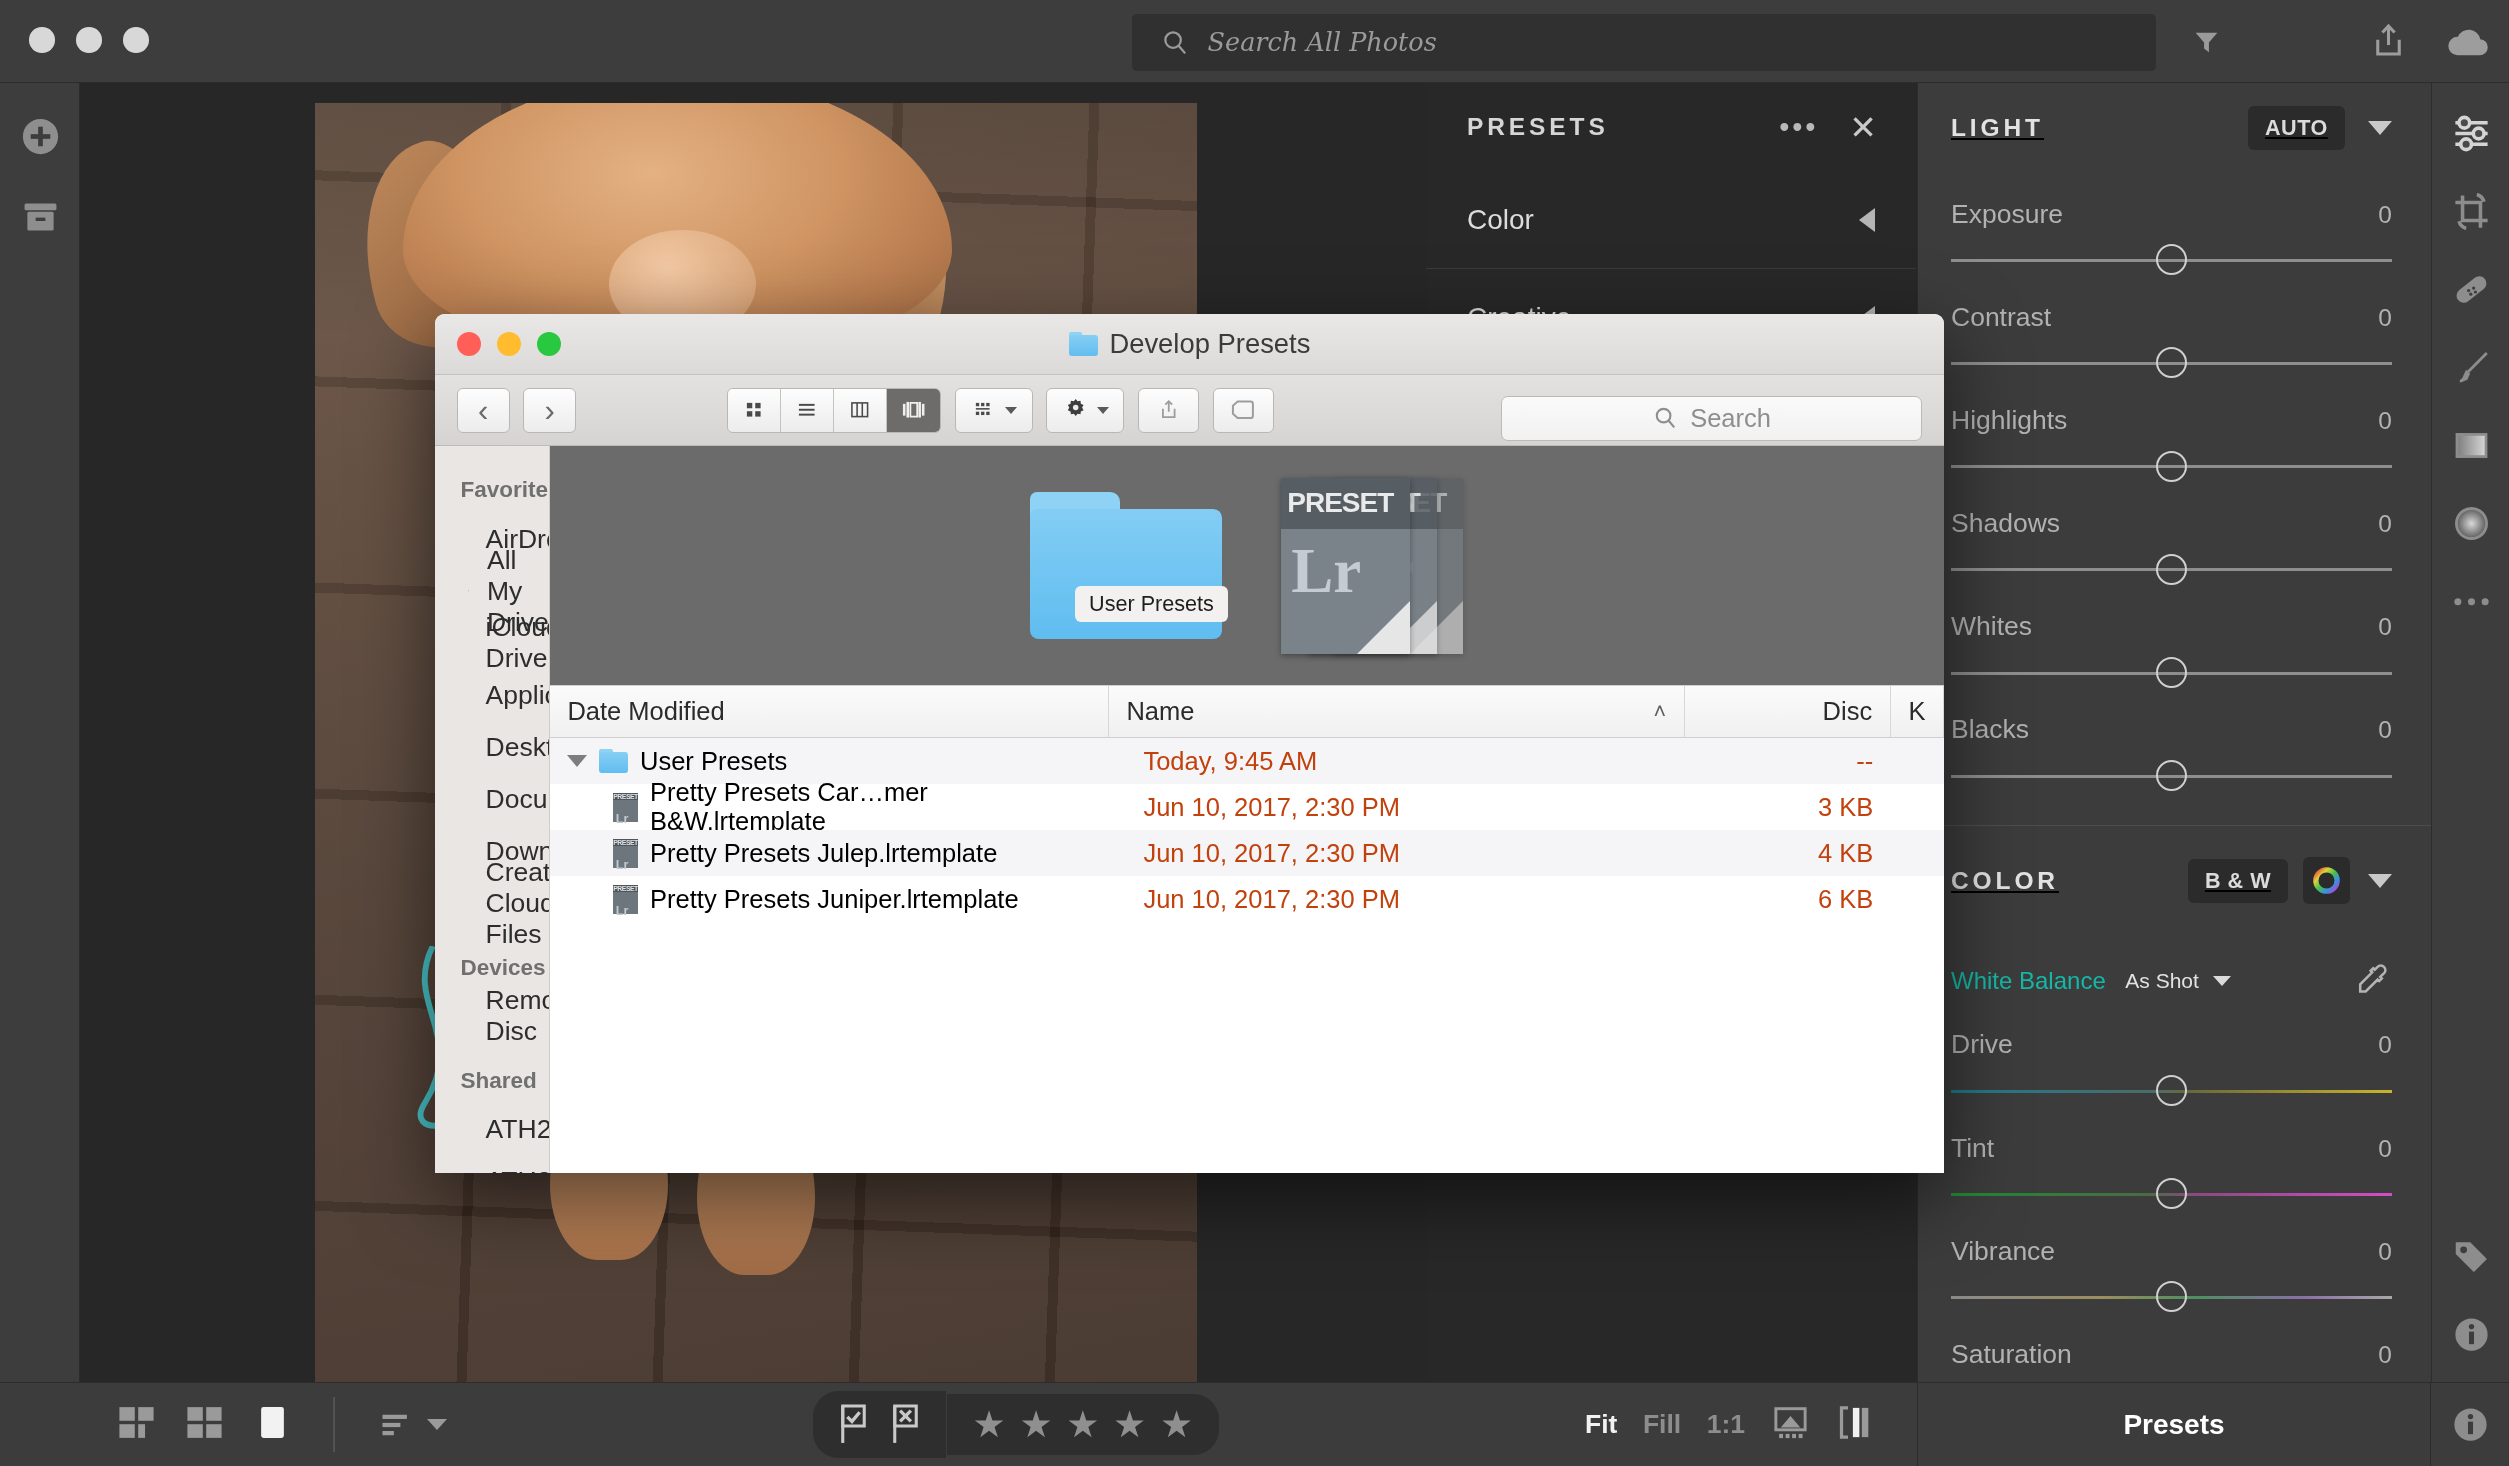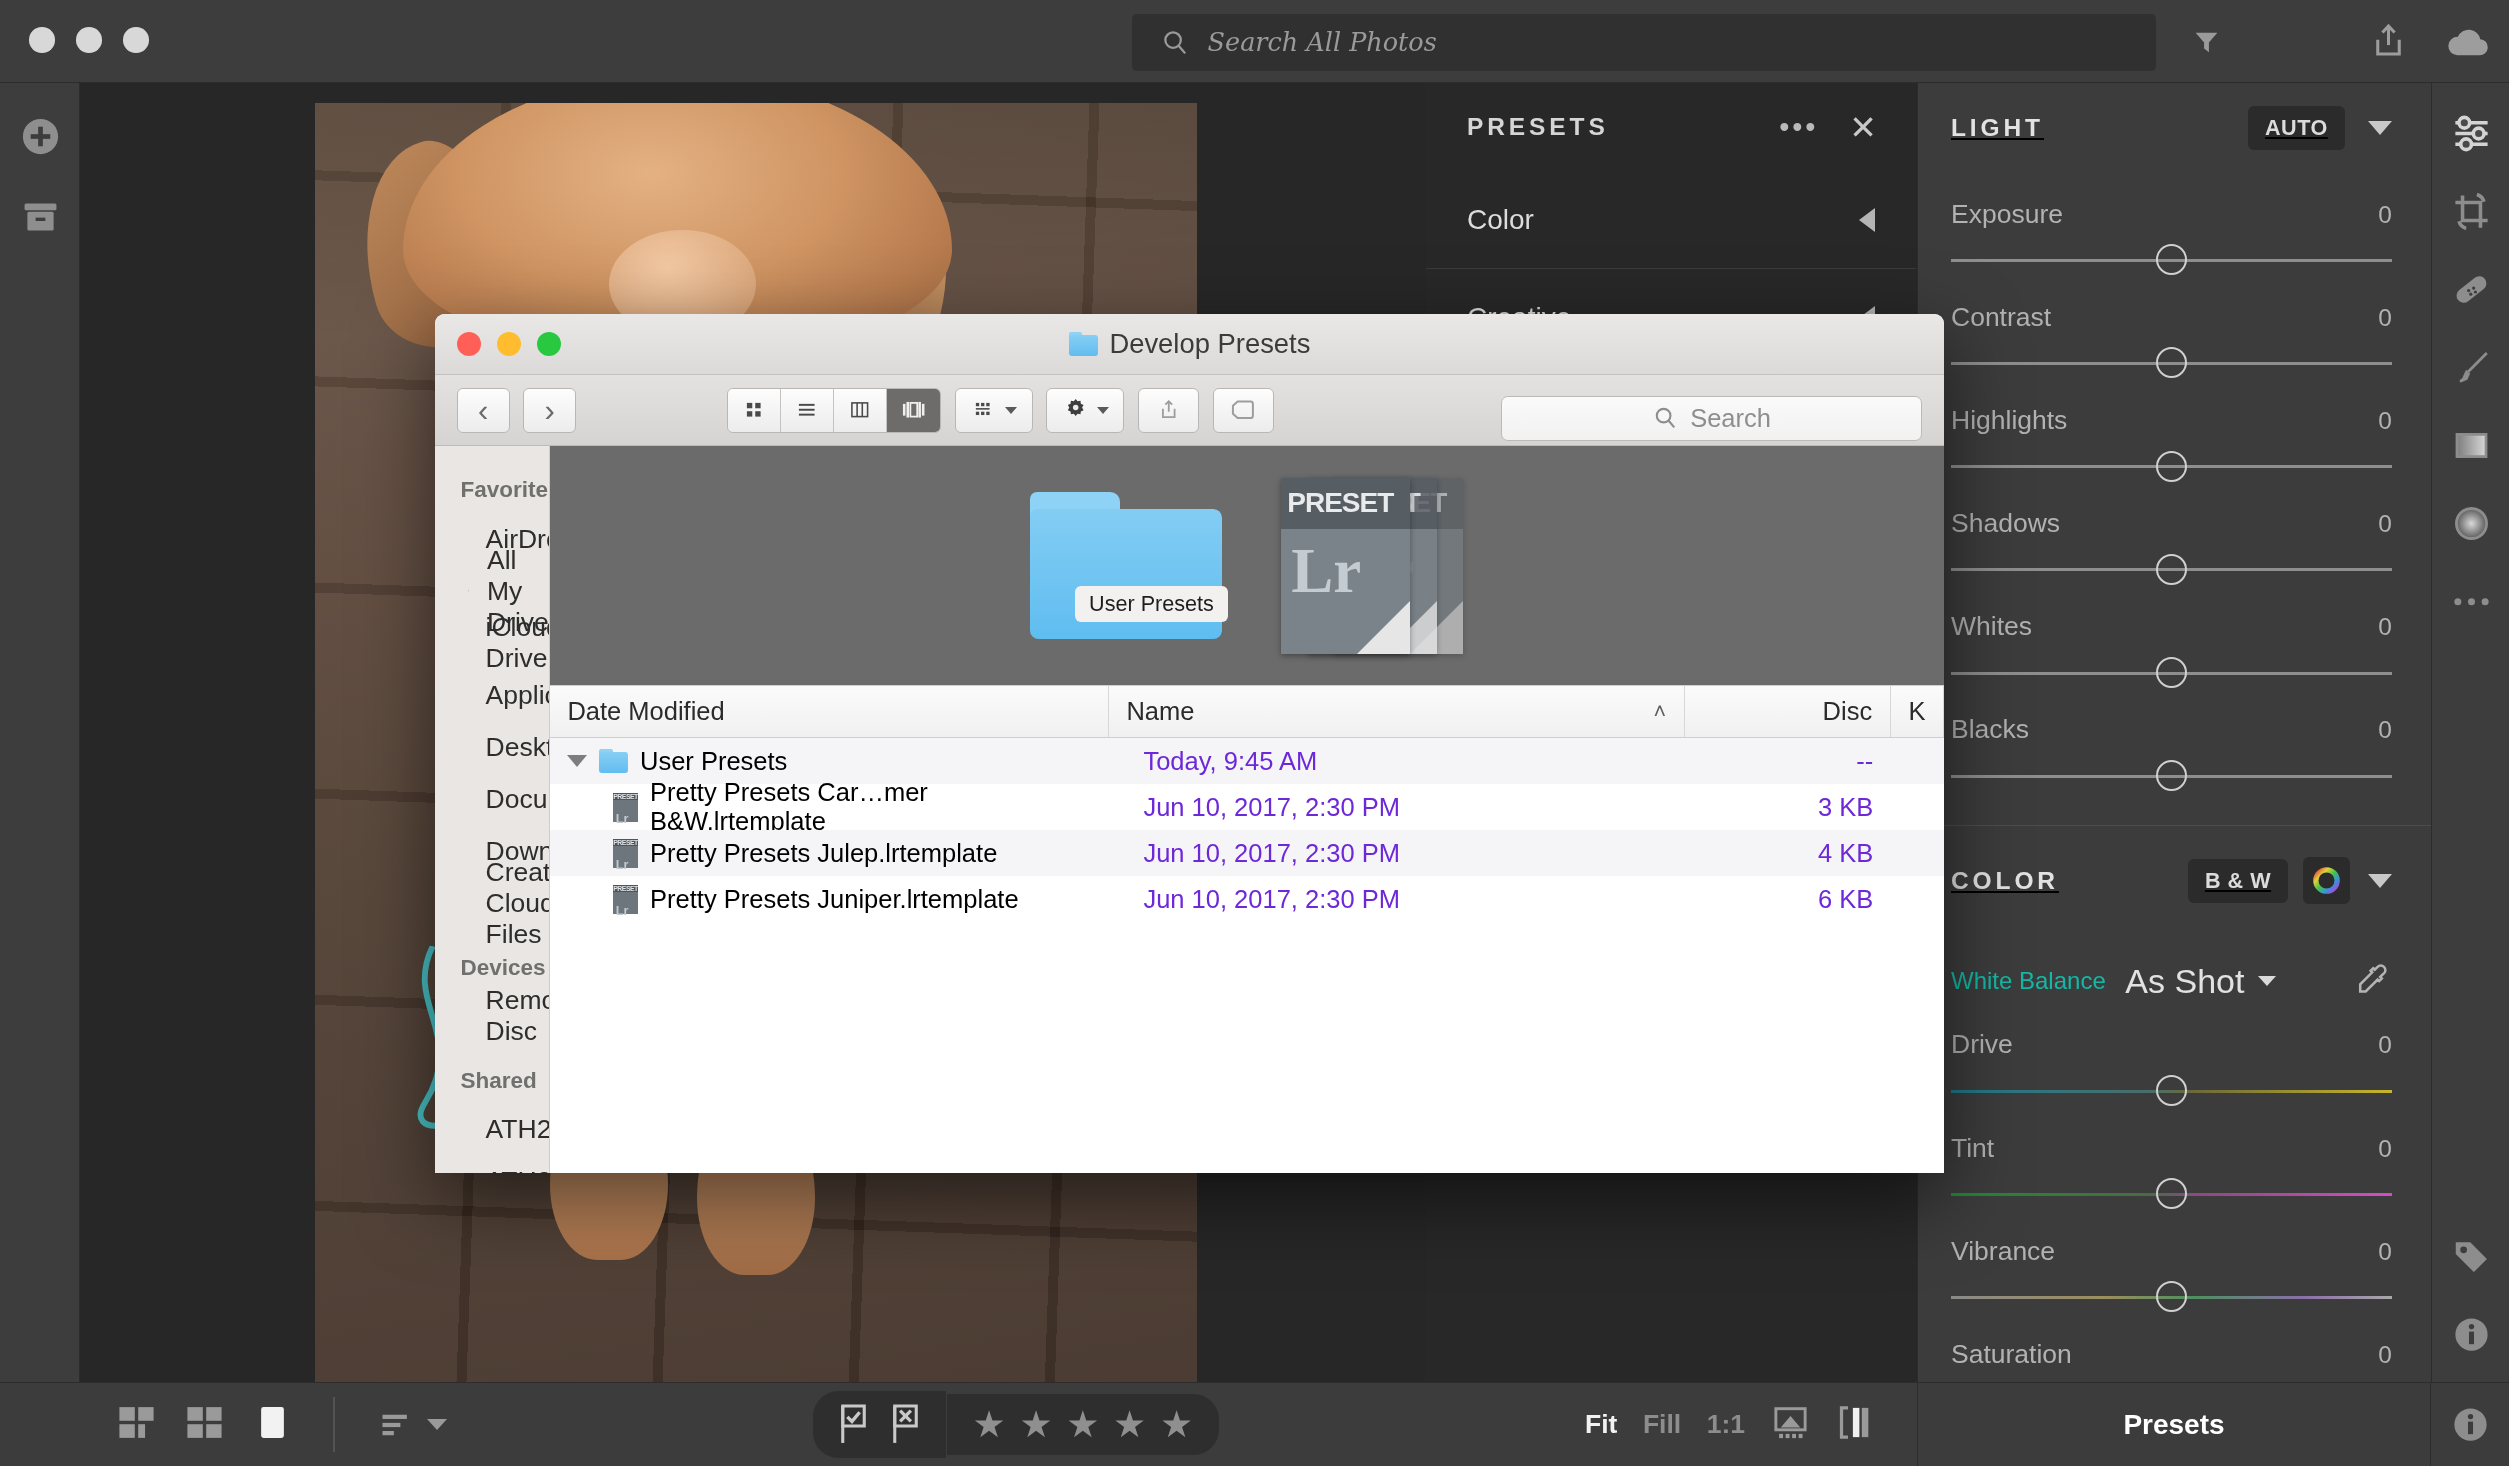--- a/index.html
+++ b/index.html
@@ -89,21 +89,21 @@
     border:2.9px solid #d0d0d0; border-radius:50%; background:transparent; }
   .rail.temp { background:linear-gradient(90deg,#1e7a8c,#4a6d6a 45%,#6b6a3a 55%,#c9b52a); }
   .rail.tint { background:linear-gradient(90deg,#1f8a33,#4a6b45 45%,#8a4a80 55%,#d34ec4); }
   .rail.vib  { background:linear-gradient(90deg,#8a8a8a,#9c8e5e 35%,#4f8f5f 55%,#8a6fa8 80%,#a8a8a8); }
   .rail.sat  { background:linear-gradient(90deg,#8f8f8f,#c8b44e 30%,#5aa05e 52%,#5a7fb0 74%,#b05a9a); }
 
   .divider { height:1px; background:#4d4d4d; margin:33px 0 0 0; }
 
   .wb-row { display:flex; align-items:center; padding:0 39px 0 33px; margin-top:33px; }
   .wb-row .lbl { color:#14b8a6; font-size:24px; }
-  .wb-row .val { color:#e2e2e2; font-size:34px; margin-left:19.6px; }
+  .wb-row .val { color:#e2e2e2; font-size:21px; margin-left:19.6px; }
   .chev-sm { width:0;height:0;border-left:9.8px solid transparent;border-right:9.8px solid transparent;
     border-top:10.8px solid #dadada; margin-left:13.7px; }
 
   
   #rightrail { position:absolute; left:2431px; top:83px; width:78px; height:1299px;
     background:#3d3d3d; border-left:1px solid #2c2c2c; }
   #rightrail .ico { width:78px; height:78px; display:flex; align-items:center; justify-content:center; }
 
   
   #bottombar { position:absolute; left:0; top:1382px; width:2509px; height:84px;
@@ -177,21 +177,21 @@
     border-bottom:1px solid #cfcfcf; border-top:1px solid #cfcfcf; align-items:center;
     font-size:25.5px; color:#2b2b2b; }
   #f-head .c { padding:0 17.6px; display:flex; align-items:center; border-right:1px solid #d7d7d7; height:100%; }
   .col-name { width:576px; }
   .col-date { width:559px; }
   .col-size { width:206px; justify-content:flex-end; }
   .col-kind { flex:1; }
   .f-row { display:flex; height:46px; align-items:center; font-size:25.5px; }
   .f-row:nth-child(even) { background:#f5f5f7; }
   .f-row .c { padding:0 17.6px; display:flex; align-items:center; gap:11.8px; height:100%; }
-  .f-row .date, .f-row .size { color:#6d28d9; }
+  .f-row .date, .f-row .size { color:#c2410c; }
   .tri { width:0;height:0;border-left:10.8px solid transparent;border-right:10.8px solid transparent;
     border-top:12.7px solid #7d7d7d; }
   .mini-folder { position:relative; width:29px; height:23.5px; }
   .mini-folder .t { position:absolute; left:0; top:0; width:13.7px; height:4.9px; background:#8ed2f5;
     border-radius:2px 2px 0 0; }
   .mini-folder .b { position:absolute; left:0; top:2.9px; width:29px; height:20.6px;
     background:linear-gradient(180deg,#86cef4,#62bdf0); border-radius:2px 2.9px 2.9px 2.9px; }
   .mini-lr { width:25.5px; height:29px; background:#6e767d; position:relative; flex:none; }
   .mini-lr .h { height:7.8px; background:#4e555b; color:#dfe3e6; font-size:6.9px; font-weight:bold;
     display:flex; align-items:center; justify-content:center; letter-spacing:-0.5px; }

